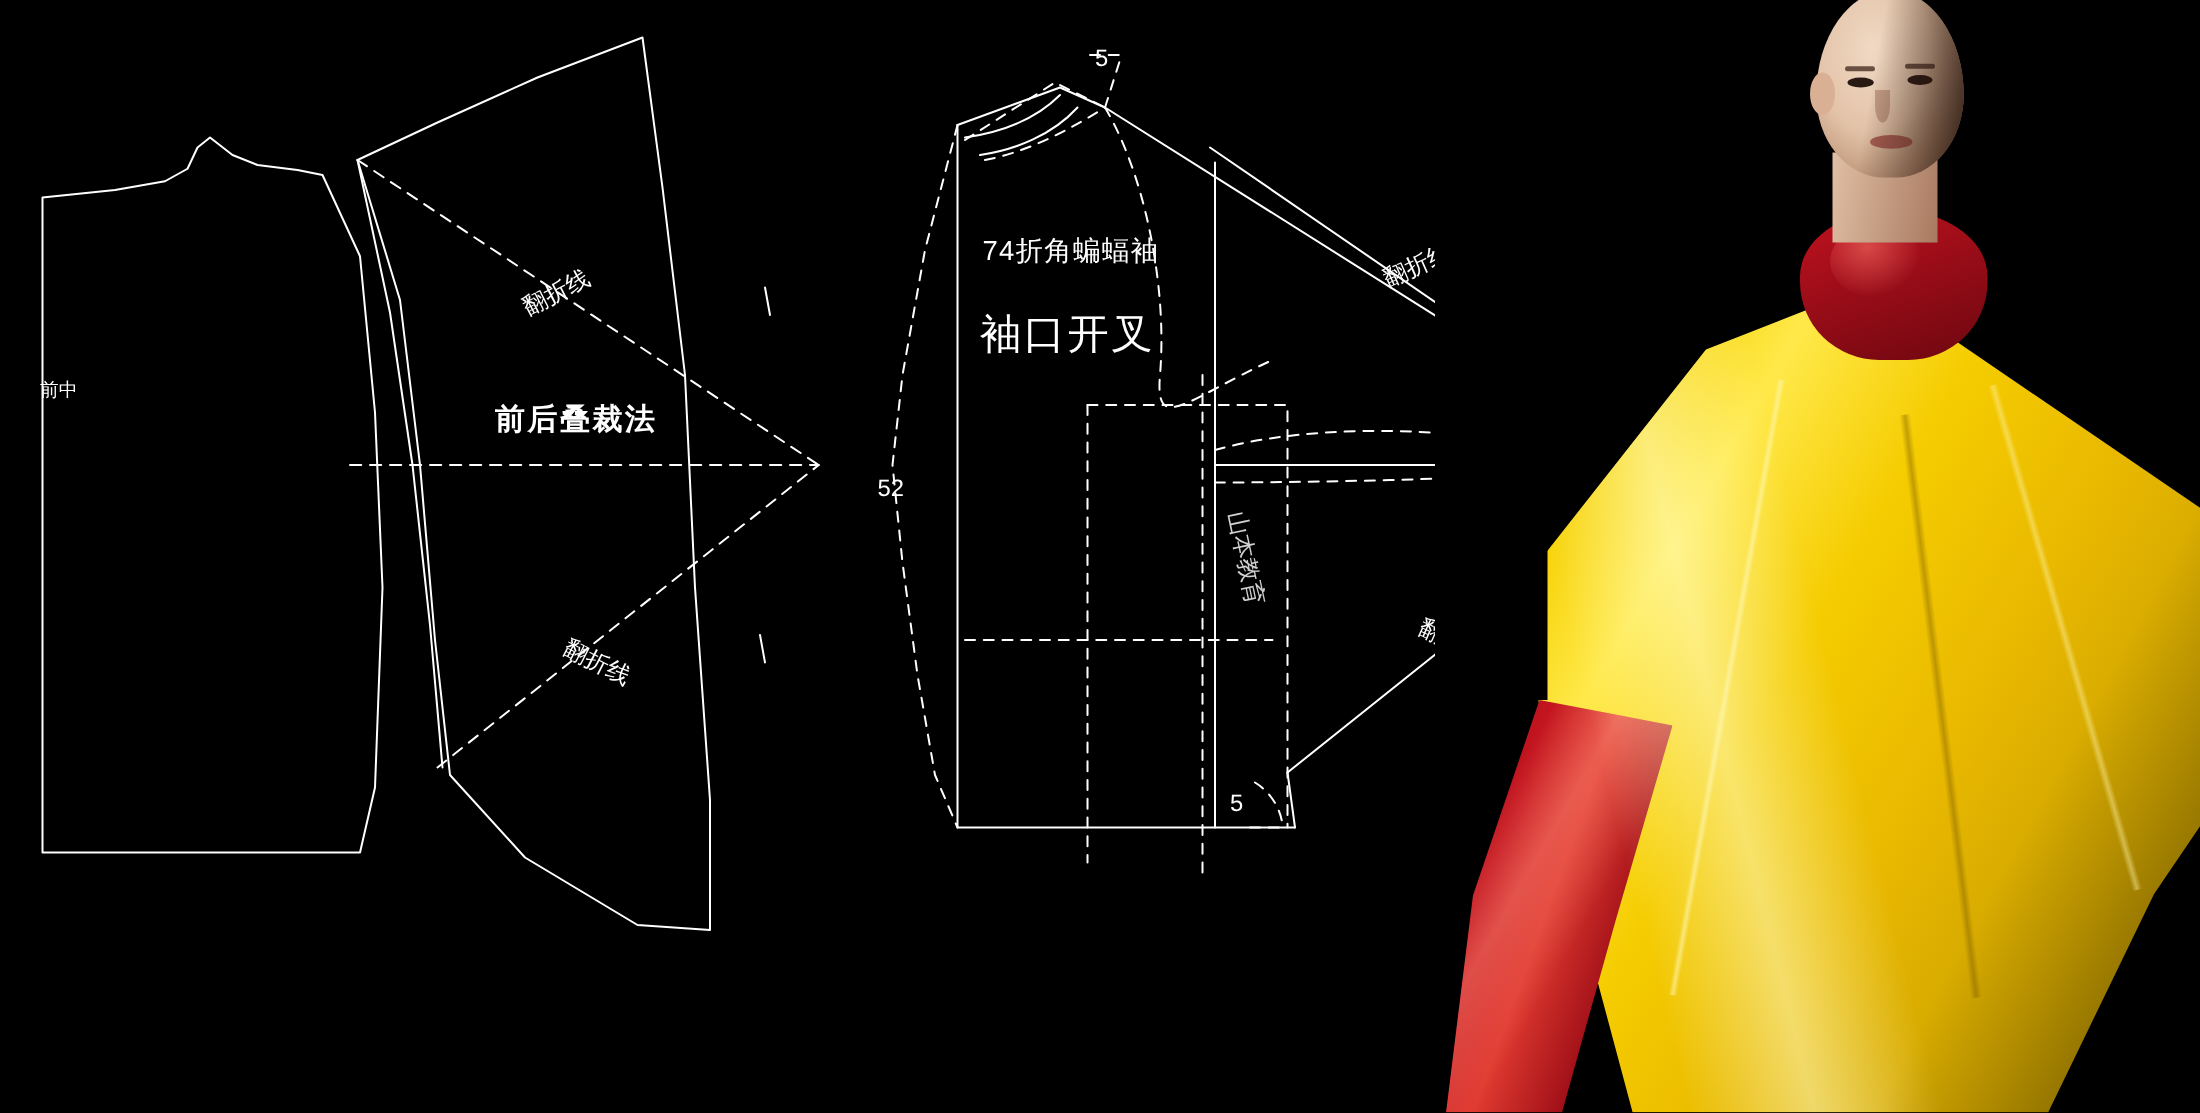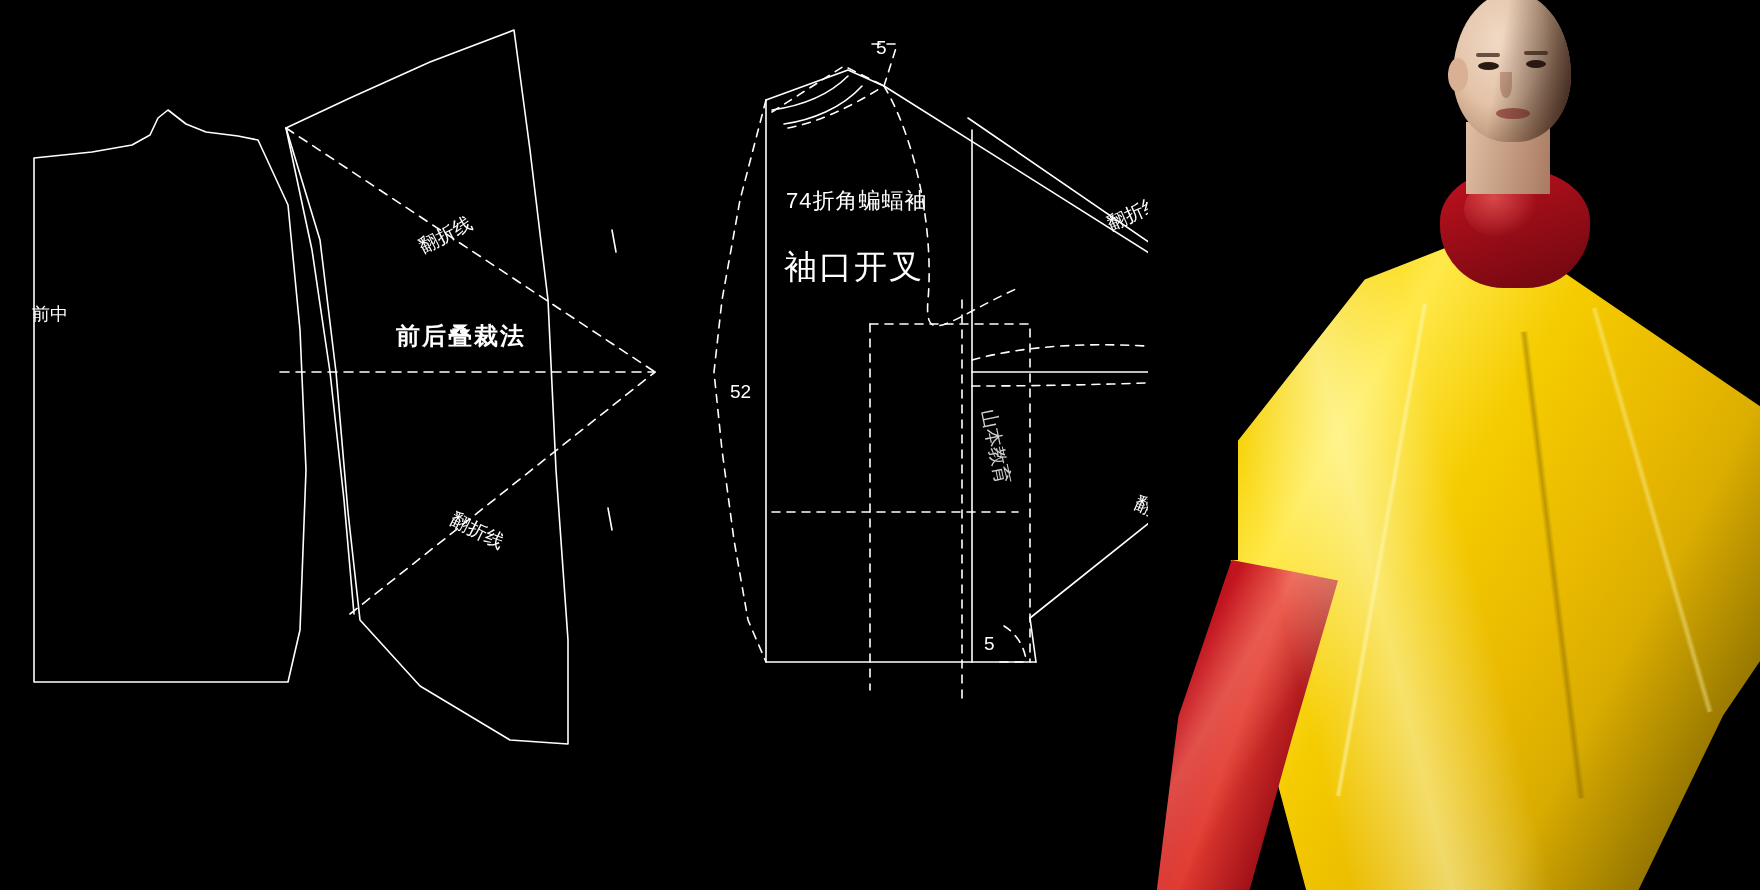--- a/index.html
+++ b/index.html
@@ -1,20 +1,20 @@
 <!DOCTYPE html>
 <html><head>
 <meta charset="utf-8">
 <style>
   html,body{margin:0;padding:0;background:#000;}
   body{width:1760px;height:890px;overflow:hidden;font-family:"Liberation Sans",sans-serif;}
   #stage{position:relative;width:1760px;height:890px;background:#000;overflow:hidden;}
   #pattern-svg{position:absolute;left:0;top:0;width:1760px;height:890px;}
   .lbl{position:absolute;color:#fff;white-space:nowrap;line-height:1;}
-  .lbl.s{font-size:18px;font-family:Liberation Serif, serif;}
+  .lbl.s{font-size:15px;}
   .lbl.m{font-size:19px;}
   .lbl.big{font-size:33px;letter-spacing:2px;}
   .lbl.mid{font-size:22px;letter-spacing:1px;text-align:center;}
   .lbl.title{font-size:24px;font-weight:bold;letter-spacing:2px;}
   .rot-n27{transform:rotate(-27deg);transform-origin:left center;}
   .rot-p27{transform:rotate(27deg);transform-origin:left center;}
   .rot-n24{transform:rotate(-24deg);transform-origin:left center;}
   .rot-p24{transform:rotate(24deg);transform-origin:left center;}
   .rot-v{transform:rotate(78deg);transform-origin:left center;}
   
@@ -162,21 +162,21 @@
   <div class="lbl m rot-n24" style="left:1108px;top:215px;">翻折线</div>
 
   <div class="lbl m rot-p24" style="left:1136px;top:492px;">翻折线</div>
 
   <div class="lbl m rot-v" style="left:988px;top:400px;opacity:.82;">山本教育</div>
 
   <div class="lbl m" style="left:1208px;top:394px;">袖口开叉</div>
 
   <div class="lbl m" style="left:876px;top:38px;">5</div>
 
-  <div class="lbl m" style="left:730px;top:382px;">52</div>
+  <div class="lbl m" style="left:702px;top:382px;">52</div>
 
   <div class="lbl m" style="left:1168px;top:308px;">35</div>
 
   <div class="lbl m" style="left:1258px;top:379px;">14</div>
 
   <div class="lbl m" style="left:984px;top:634px;">5</div>
 
   <div id="photo">
     <div class="ph" id="body-yellow"></div>
     <div class="ph" id="red-sleeve"></div>

